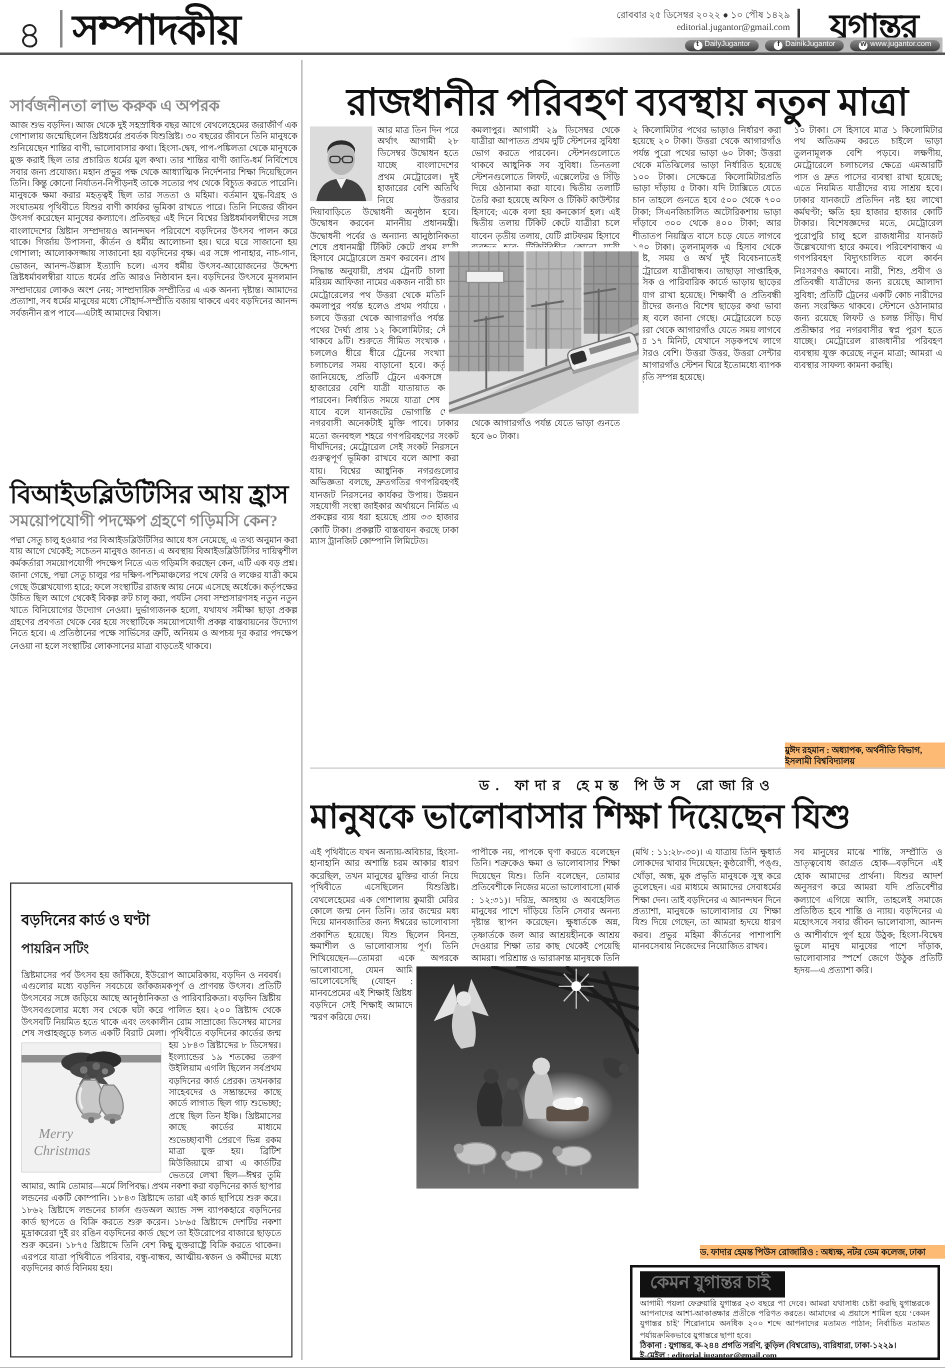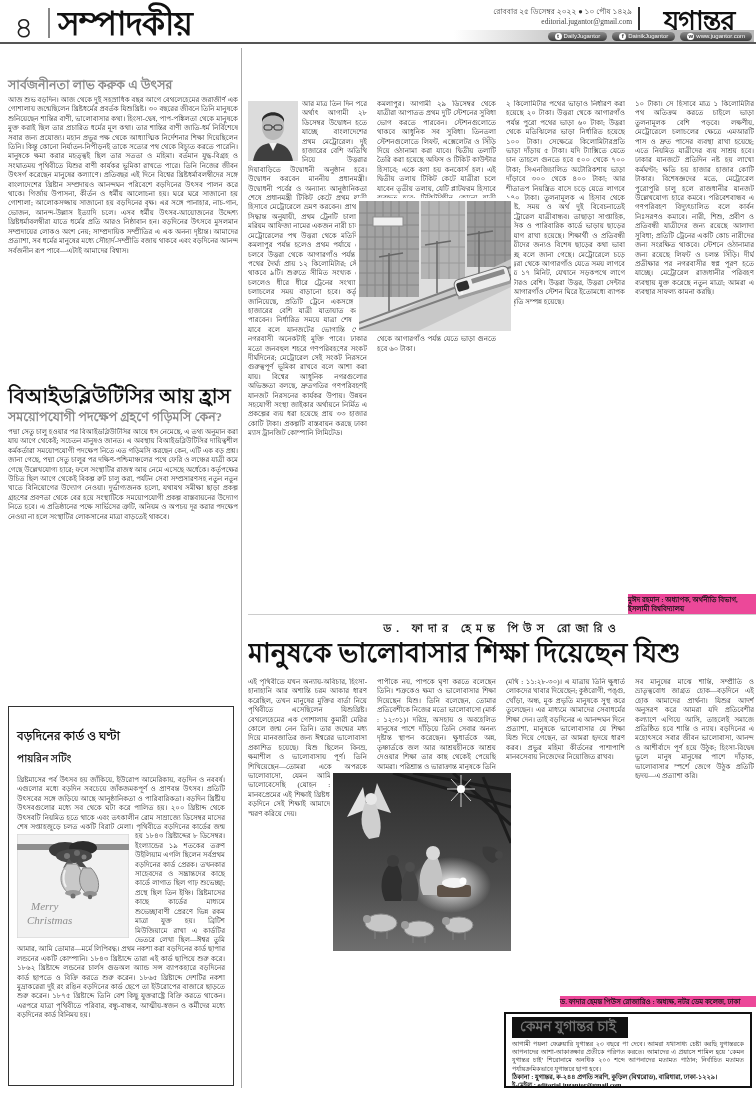--- a/index.html
+++ b/index.html
@@ -38,21 +38,21 @@
   .bells-float{float:left;width:112px;height:104px;margin:2px 6px 2px 0;}
   
   .kicker{position:absolute;left:248px;width:508px;text-align:center;font-size:11px;font-weight:700;
       letter-spacing:7px;white-space:nowrap;}
   .main-head{position:absolute;left:248px;top:58px;width:508px;text-align:center;font-size:30px;
       font-weight:800;white-space:nowrap;overflow:hidden;}
   .cols{position:absolute;left:248px;display:flex;gap:10px;}
   .col{width:119px;overflow:hidden;}
   .portrait{float:left;width:50px;height:60px;margin:1px 4px 2px 0;}
   .photo{position:absolute;background:#fff;border:3px solid #fff;box-sizing:content-box;}
-  .byline{position:absolute;font-size:7px;line-height:9.4px;font-weight:700;background:#ec4899;
+  .byline{position:absolute;font-size:7px;line-height:9.4px;font-weight:700;background:#fdba74;
       text-align:left;padding-top:2px;}
   .art-sep{position:absolute;left:248px;top:614px;width:508px;height:1px;background:#ccc;}
   .head2{position:absolute;left:248px;top:632px;width:508px;text-align:left;font-size:27px;
       font-weight:800;white-space:nowrap;overflow:hidden;}
   
   .fb-box{position:absolute;left:504px;top:1012px;width:248px;height:76px;border:2px solid #111;
       box-sizing:border-box;padding:3px 6px;overflow:hidden;}
   .fb-title{display:inline-block;background:#111;color:#737373;font-size:14px;font-weight:800;
       padding:2px 12px 3px 8px;line-height:16px;}
   .fb-body{font-size:6.3px;line-height:8.2px;text-align:justify;margin-top:2px;color:#1a1a1a;}
@@ -83,21 +83,21 @@
     </span>
     <span class="pill">
       <span class="picon">w</span>
       <span>www.jugantor.com</span>
     </span>
   </div>
   <div class="head-rule"></div>
 
   <div class="rail-divider"></div>
 
-  <div class="ed-sub" style="top:78px;">সার্বজনীনতা লাভ করুক এ উৎসর</div>
+  <div class="ed-sub" style="top:78px;">সার্বজনীনতা লাভ করুক এ অপরক</div>
   <div class="ed-body tiny" style="top:96px;height:282px;">আজ শুভ বড়দিন। আজ থেকে দুই সহস্রাধিক বছর আগে বেথলেহেমের জরাজীর্ণ এক গোশালায় জন্মেছিলেন খ্রিষ্টধর্মের প্রবর্তক যিশুখ্রিষ্ট। ৩০ বছরের জীবনে তিনি মানুষকে শুনিয়েছেন শান্তির বাণী, ভালোবাসার কথা। হিংসা-দ্বেষ, পাপ-পঙ্কিলতা থেকে মানুষকে মুক্ত করাই ছিল তার প্রচারিত ধর্মের মূল কথা। তার শান্তির বাণী জাতি-ধর্ম নির্বিশেষে সবার জন্য প্রযোজ্য। মহান প্রভুর পক্ষ থেকে আধ্যাত্মিক নির্দেশনার শিক্ষা দিয়েছিলেন তিনি। কিন্তু কোনো নির্যাতন-নিপীড়নই তাকে সত্যের পথ থেকে বিচ্যুত করতে পারেনি। মানুষকে ক্ষমা করার মহত্ত্বই ছিল তার সততা ও মহিমা। বর্তমান যুদ্ধ-বিগ্রহ ও সংঘাতময় পৃথিবীতে যিশুর বাণী কার্যকর ভূমিকা রাখতে পারে। তিনি নিজের জীবন উৎসর্গ করেছেন মানুষের কল্যাণে। প্রতিবছর এই দিনে বিশ্বের খ্রিষ্টধর্মাবলম্বীদের সঙ্গে বাংলাদেশের খ্রিষ্টান সম্প্রদায়ও আনন্দঘন পরিবেশে বড়দিনের উৎসব পালন করে থাকে। গির্জায় উপাসনা, কীর্তন ও ধর্মীয় আলোচনা হয়। ঘরে ঘরে সাজানো হয় গোশালা; আলোকসজ্জায় সাজানো হয় বড়দিনের বৃক্ষ। এর সঙ্গে পানাহার, নাচ-গান, ভোজন, আনন্দ-উল্লাস ইত্যাদি চলে। এসব ধর্মীয় উৎসব-আয়োজনের উদ্দেশ্য খ্রিষ্টধর্মাবলম্বীরা যাতে ধর্মের প্রতি আরও নিষ্ঠাবান হন। বড়দিনের উৎসবে মুসলমান সম্প্রদায়ের লোকও অংশ নেয়; সাম্প্রদায়িক সম্প্রীতির এ এক অনন্য দৃষ্টান্ত। আমাদের প্রত্যাশা, সব ধর্মের মানুষের মধ্যে সৌহার্দ-সম্প্রীতি বজায় থাকবে এবং বড়দিনের আনন্দ সর্বজনীন রূপ পাবে—এটাই আমাদের বিশ্বাস।</div>
 
   <div class="ed-head" style="top:384px;">বিআইডব্লিউটিসির আয় হ্রাস</div>
   <div class="ed-sub" style="top:410px;">সময়োপযোগী পদক্ষেপ গ্রহণে গড়িমসি কেন?</div>
   <div class="ed-body tiny" style="top:428px;height:272px;">পদ্মা সেতু চালু হওয়ার পর বিআইডব্লিউটিসির আয়ে ধস নেমেছে, এ তথ্য অনুমান করা যায় আগে থেকেই; সচেতন মানুষও জানত। এ অবস্থায় বিআইডব্লিউটিসির দায়িত্বশীল কর্মকর্তারা সময়োপযোগী পদক্ষেপ নিতে এত গড়িমসি করছেন কেন, এটি এক বড় প্রশ্ন। জানা গেছে, পদ্মা সেতু চালুর পর দক্ষিণ-পশ্চিমাঞ্চলের পথে ফেরি ও লঞ্চের যাত্রী কমে গেছে উল্লেখযোগ্য হারে; ফলে সংস্থাটির রাজস্ব আয় নেমে এসেছে অর্ধেকে। কর্তৃপক্ষের উচিত ছিল আগে থেকেই বিকল্প রুট চালু করা, পর্যটন সেবা সম্প্রসারণসহ নতুন নতুন খাতে বিনিয়োগের উদ্যোগ নেওয়া। দুর্ভাগ্যজনক হলো, যথাযথ সমীক্ষা ছাড়া প্রকল্প গ্রহণের প্রবণতা থেকে বের হয়ে সংস্থাটিকে সময়োপযোগী প্রকল্প বাস্তবায়নের উদ্যোগ নিতে হবে। এ প্রতিষ্ঠানের পক্ষে সার্ভিসের ত্রুটি, অনিয়ম ও অপচয় দূর করার পদক্ষেপ নেওয়া না হলে সংস্থাটির লোকসানের মাত্রা বাড়তেই থাকবে।</div>
 
   <div class="ak-box">
     <div class="ak-head">বড়দিনের কার্ড ও ঘণ্টা</div>
     <div class="ak-author">পায়রিন সটিং</div>
     <div class="tiny">
@@ -124,20 +124,21 @@
           <path d="M48 36 C46 42 46 48 49 53" stroke="#efefef" fill="none" stroke-width="2"></path>
           <text x="14" y="76" font-size="11" font-style="italic" font-family="serif" fill="#8f8f8f">Merry</text>
           <text x="10" y="90" font-size="11" font-style="italic" font-family="serif" fill="#8f8f8f">Christmas</text>
         </svg>
       </span>
       <span>পৃথিবীতে বড়দিনের কার্ডের জন্ম হয় ১৮৪৩ খ্রিষ্টাব্দের ৮ ডিসেম্বর। ইংল্যান্ডের ১৯ শতকের তরুণ উইলিয়াম এগলি ছিলেন সর্বপ্রথম বড়দিনের কার্ড প্রেরক। তখনকার সাহেবদের ও সম্ভ্রান্তদের কাছে কার্ডে লাগাত ছিল গাঢ় শুভেচ্ছা; প্রস্থে ছিল তিন ইঞ্চি। খ্রিষ্টমাসের কাছে কার্ডের মাধ্যমে শুভেচ্ছাবাণী প্রেরণে ভিন্ন রকম মাত্রা যুক্ত হয়।</span>
       <span>ব্রিটিশ মিউজিয়ামে রাখা এ কার্ডটির ভেতরে লেখা ছিল—ঈশ্বর তুমি আমার, আমি তোমার—মর্মে লিপিবদ্ধ। প্রথম নকশা করা বড়দিনের কার্ড ছাপার লন্ডনের একটি কোম্পানি। ১৮৪৩ খ্রিষ্টাব্দে তারা এই কার্ড ছাপিয়ে শুরু করে। ১৮৬২ খ্রিষ্টাব্দে লন্ডনের চার্লস গুডঅল অ্যান্ড সন্স ব্যাপকহারে বড়দিনের কার্ড ছাপতে ও বিক্রি করতে শুরু করেন। ১৮৬৫ খ্রিষ্টাব্দে দেশটির নকশা মুদ্রাকরেরা দুই রং রঙিন বড়দিনের কার্ড ছেপে তা ইউরোপের বাজারে ছাড়তে শুরু করেন। ১৮৭৫ খ্রিষ্টাব্দে তিনি বেশ কিছু যুক্তরাষ্ট্রে বিক্রি করতে থাকেন। এরপরে যাত্রা পৃথিবীতে পরিবার, বন্ধু-বান্ধব, আত্মীয়-স্বজন ও কর্মীদের মধ্যে বড়দিনের কার্ড বিনিময় হয়।</span>
     </div>
   </div>
 
+  <div class="main-head">রাজধানীর পরিবহণ ব্যবস্থায় নতুন মাত্রা</div>
 
   <div class="cols" style="top:100px;height:505px;">
     <div class="col tiny">
       <span class="portrait">
         <svg width="50" height="60" viewBox="0 0 50 60">
           <rect width="50" height="60" fill="#dcdcdc"></rect>
           <path d="M5 60 C8 44 18 42 25 42 C32 42 42 44 45 60 Z" fill="#3f3f3f"></path>
           <path d="M21 42 L25 50 L29 42 Z" fill="#f4f4f4"></path>
           <ellipse cx="25" cy="26" rx="11" ry="13" fill="#b9b9b9"></ellipse>
           <path d="M14 22 C15 12 35 12 36 22 L36 18 C33 9 17 9 14 18 Z" fill="#2b2b2b"></path>

